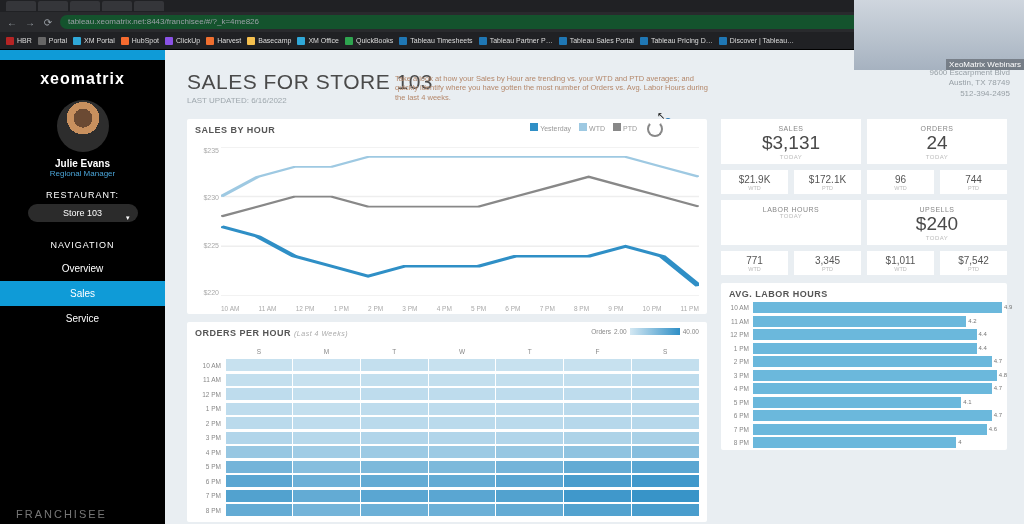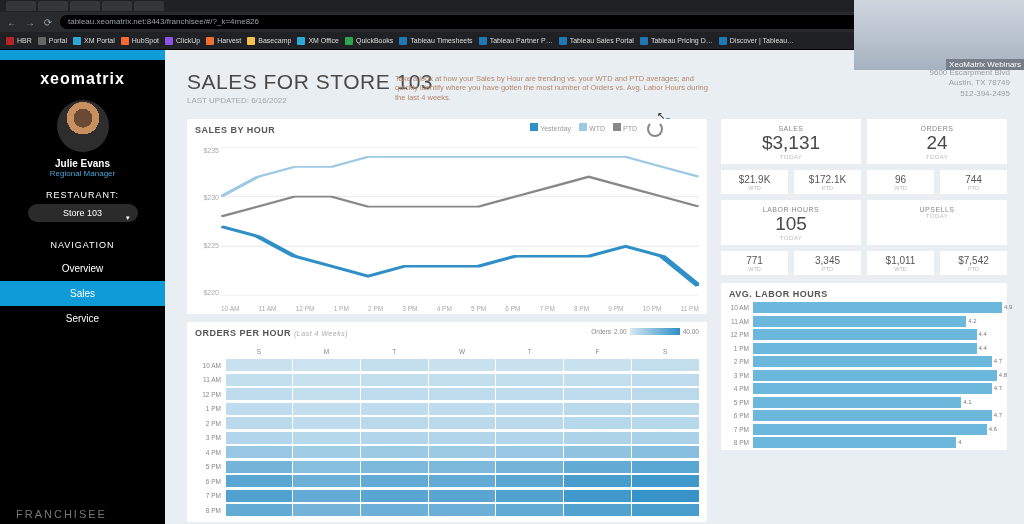--- a/index.html
+++ b/index.html
@@ -5,21 +5,21 @@
 * { margin: 0; padding: 0; box-sizing: border-box; }
 html, body { width: 1024px; height: 524px; overflow: hidden; font-family: Arial, Helvetica, sans-serif; }
 body { background: #1a1a1a; font-size: 10px; color: #333; }
 
 
 .chrome { background: #202124; color: #ccc; }
 .tabs-row { height: 12px; display: flex; align-items: center; gap: 2px; padding: 0 6px; font-size: 6px; }
 .tabs-row .tab { background: #35363a; height: 10px; width: 30px; border-radius: 2px 2px 0 0; }
 .addr-row { height: 20px; display: flex; align-items: center; padding: 0 6px; gap: 6px; background: #292a2d; }
 .addr-row .navbtn { width: 12px; height: 12px; display: flex; align-items: center; justify-content: center; color: #9aa0a6; cursor: pointer; }
-.addr { flex: 1; background: #000000; border-radius: 10px; height: 14px; line-height: 14px; padding: 0 8px; font-size: 8px; color: #9aa0a6; }
+.addr { flex: 1; background: #14532d; border-radius: 10px; height: 14px; line-height: 14px; padding: 0 8px; font-size: 8px; color: #9aa0a6; }
 .bookmarks { height: 18px; display: flex; align-items: center; gap: 6px; padding: 0 6px; background: #202124; border-bottom: 1px solid #000; }
 .bookmark { font-size: 7px; color: #ddd; display: flex; align-items: center; gap: 3px; white-space: nowrap; cursor: pointer; }
 .bookmark .favicon { width: 8px; height: 8px; border-radius: 1px; }
 
 .video-overlay { position: absolute; top: 0; right: 0; width: 170px; height: 70px; background: linear-gradient(#cfd6de,#a6b2c0); z-index: 50; }
 .video-caption { position: absolute; bottom: 0; right: 0; font-size: 8px; color: #fff; background: rgba(0,0,0,0.3); padding: 1px 3px; }
 
 
 .app { position: relative; display: flex; height: 474px; }
 .topbar { position: absolute; top: 0; left: 0; right: 0; height: 10px; background: #0f9bd7; }
@@ -428,25 +428,25 @@
                 <div class="kval">96</div>
                 <div class="ksub">WTD</div>
               </div>
               <div class="kpi-sm">
                 <div class="kval">744</div>
                 <div class="ksub">PTD</div>
               </div>
             </div>
             <div class="kpi-big">
               <div class="klabel">LABOR HOURS</div>
-              <div class="kval">105</div>
               <div class="ktoday">TODAY</div>
             </div>
             <div class="kpi-big">
               <div class="klabel">UPSELLS</div>
+              <div class="kval">$240</div>
               <div class="ktoday">TODAY</div>
             </div>
             <div class="kpi-row">
               <div class="kpi-sm">
                 <div class="kval">771</div>
                 <div class="ksub">WTD</div>
               </div>
               <div class="kpi-sm">
                 <div class="kval">3,345</div>
                 <div class="ksub">PTD</div>

